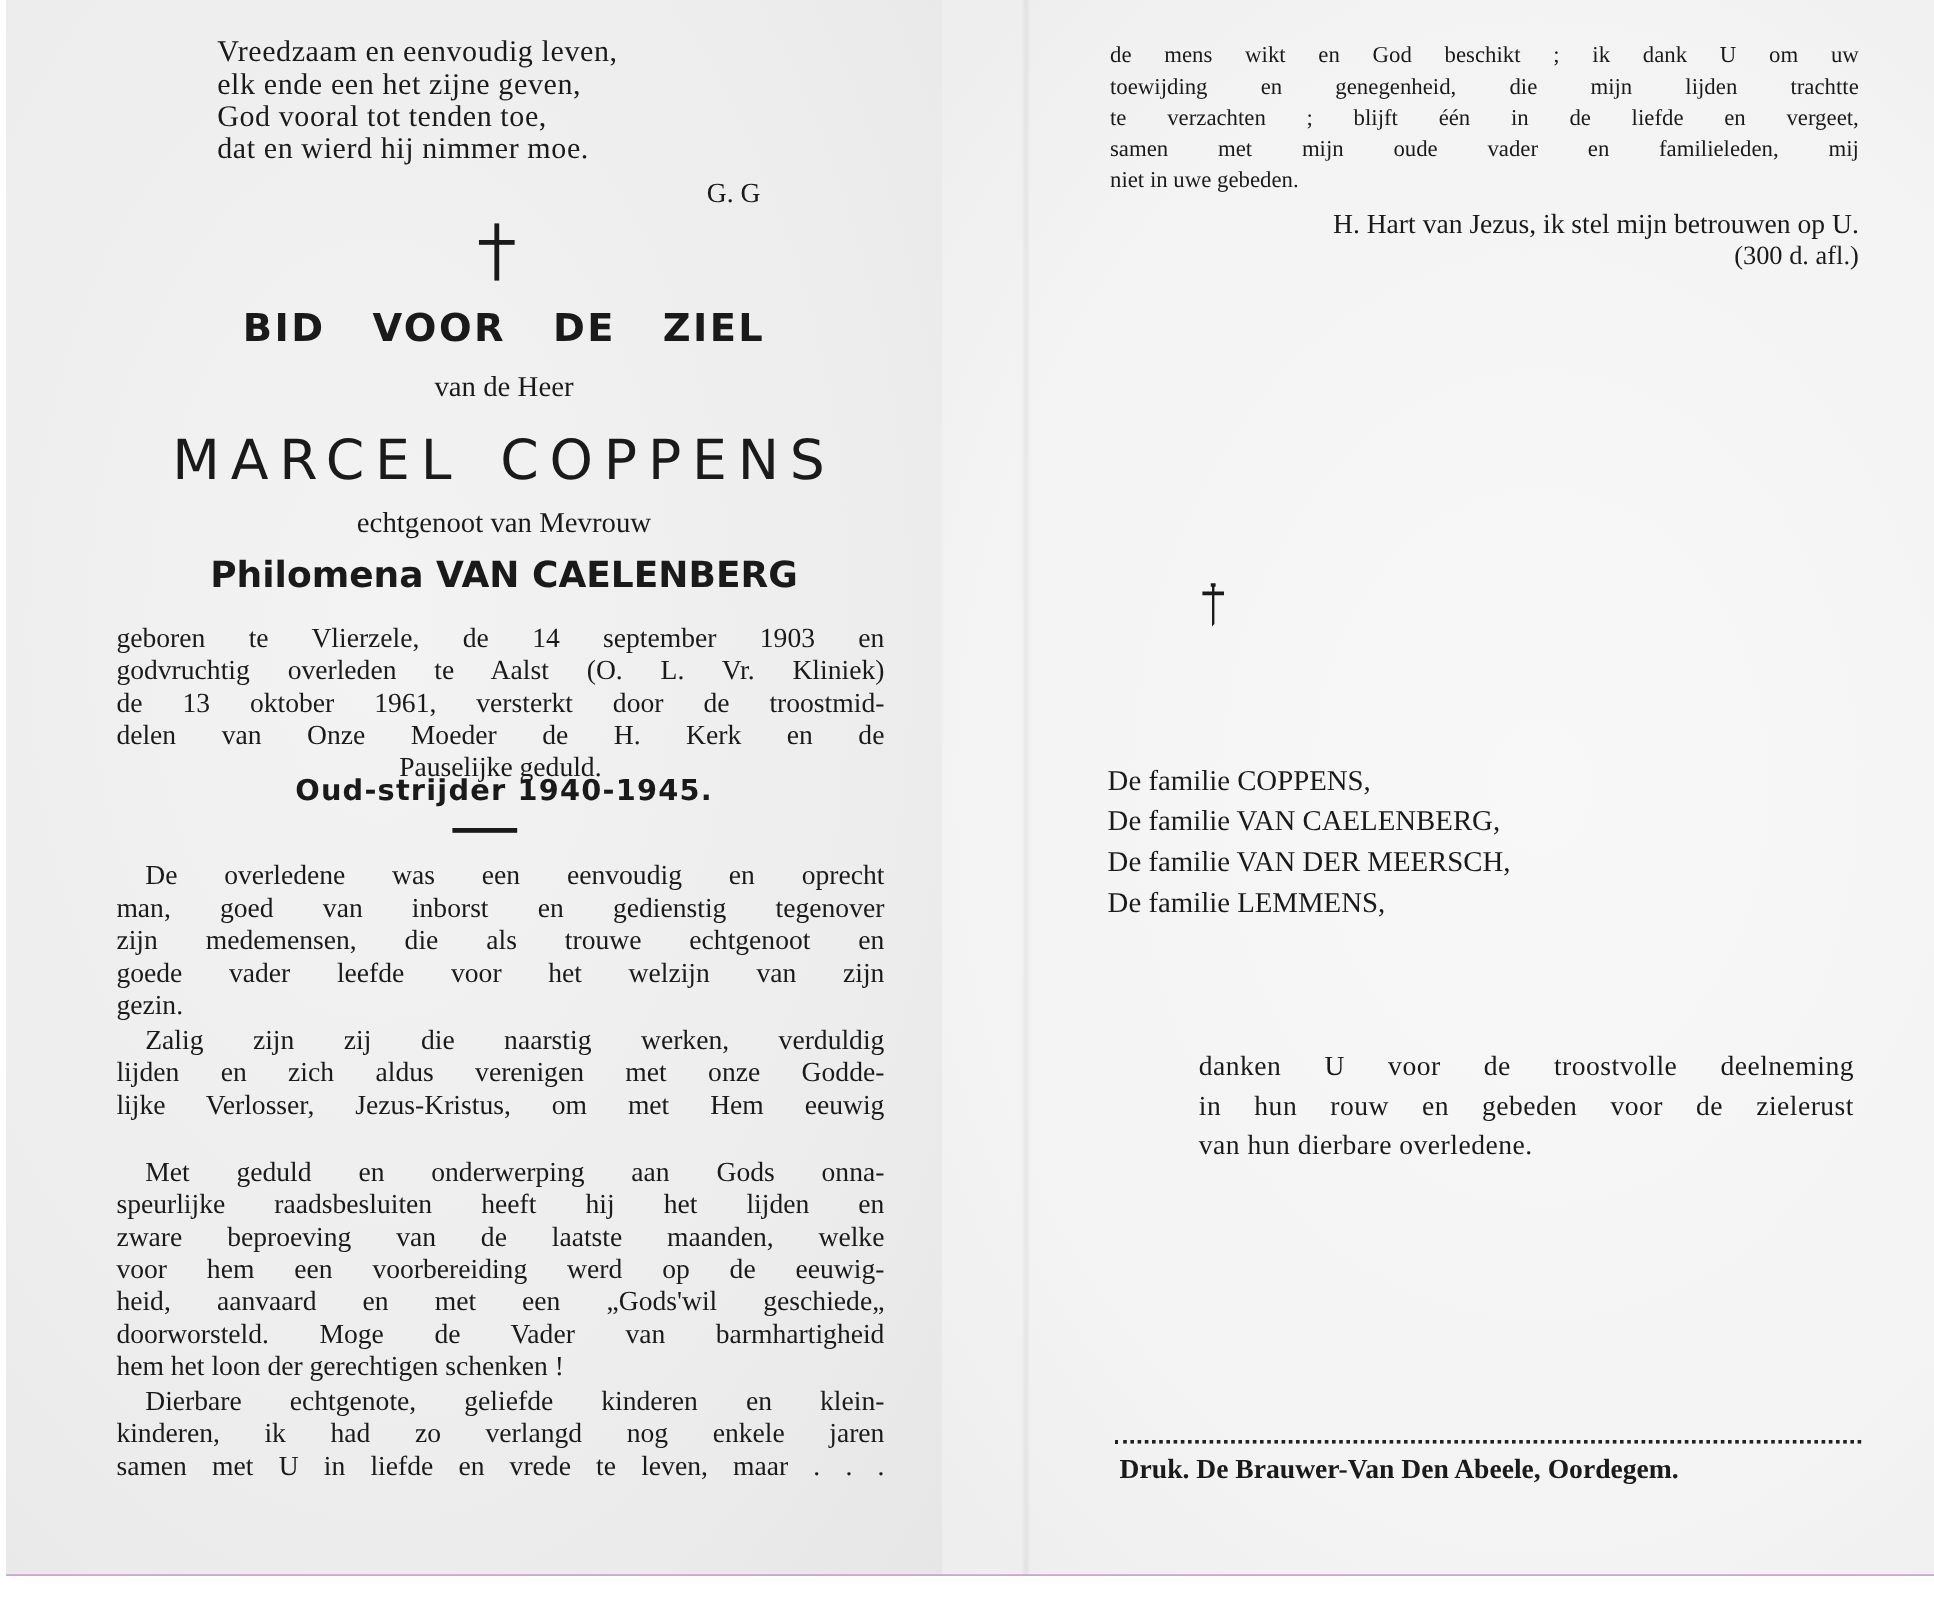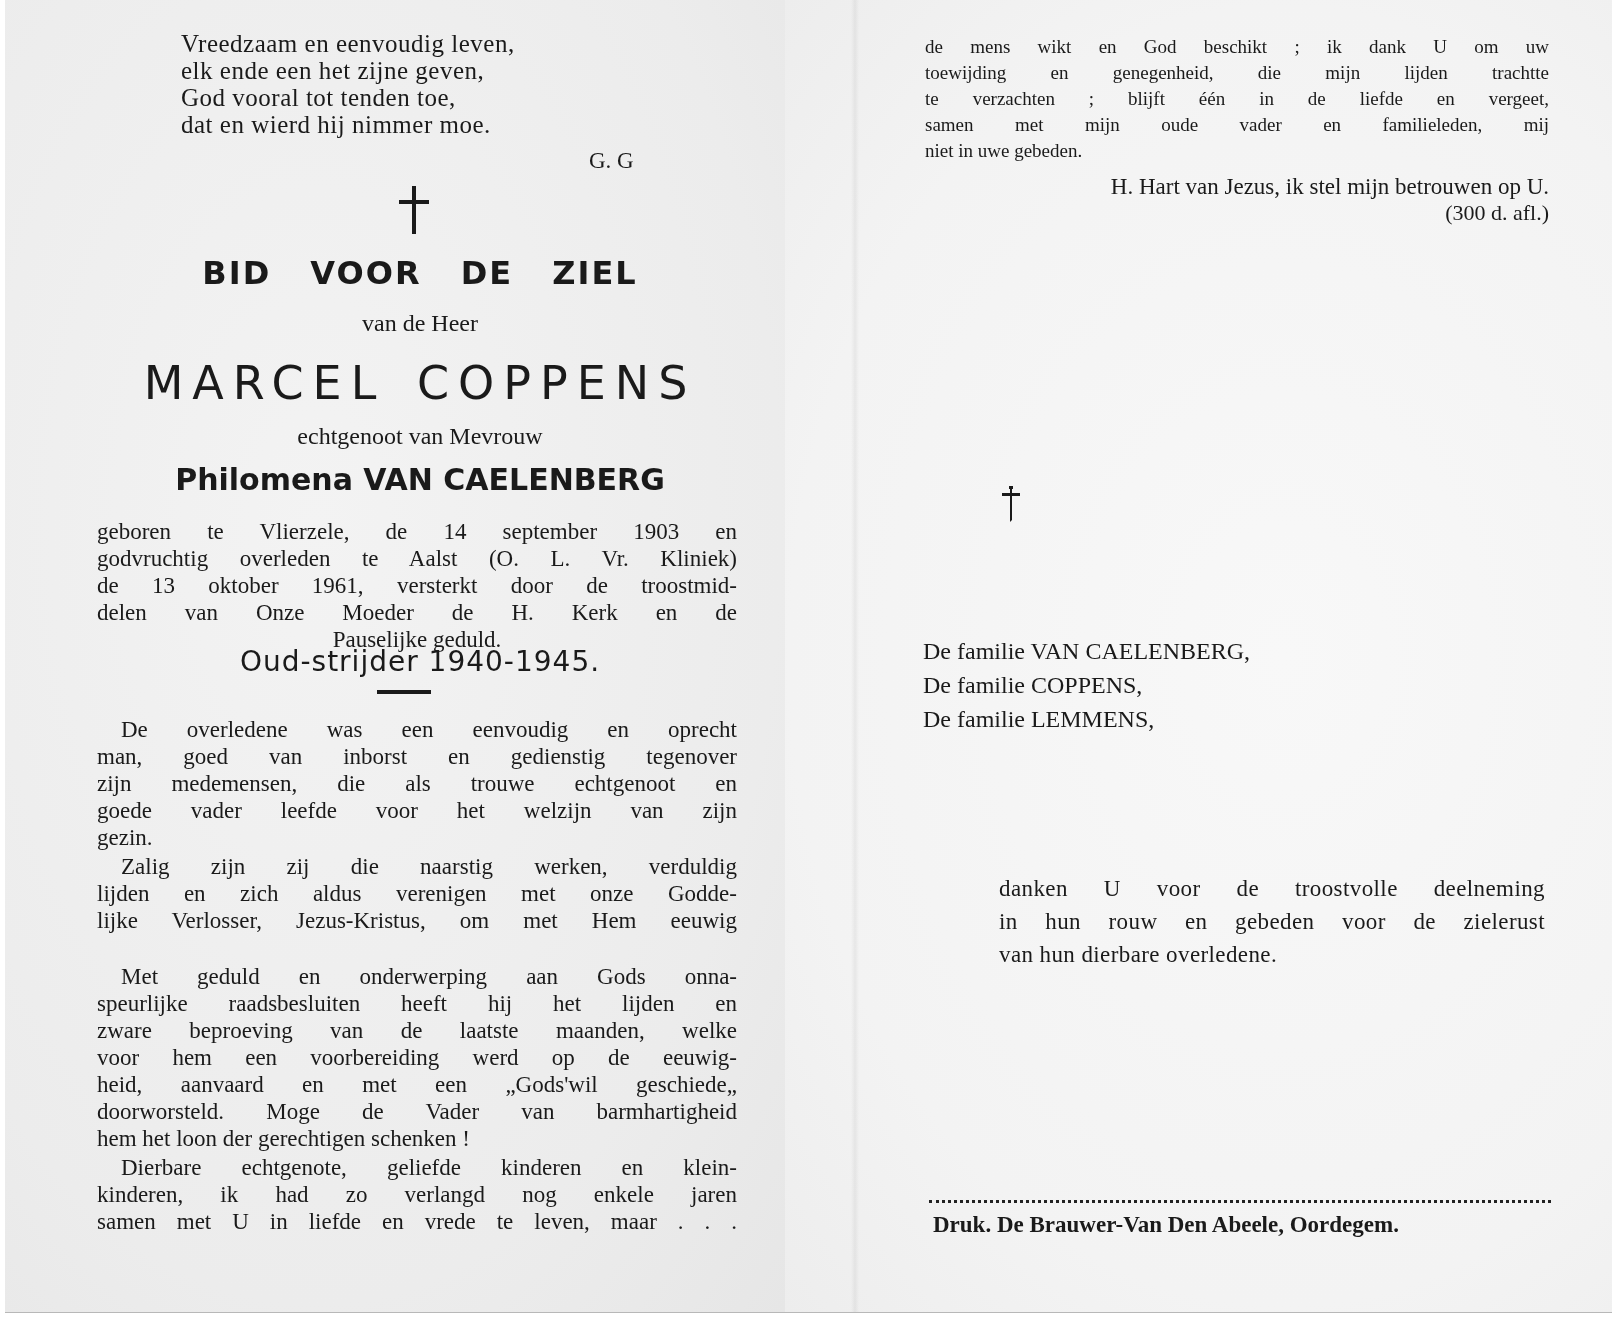--- a/index.html
+++ b/index.html
@@ -40,21 +40,21 @@
     .poem-sig { left: 584px; top: 148px; font-size: 23px; }
     .cross-top { left: 394px; top: 186px; width: 30px; height: 48px; }
     .bid { left: 0; width: 830px; text-align: center; top: 254px; font-size: 32px; font-weight: bold; letter-spacing: 2px; word-spacing: 26px; }
     .vande { left: 0; width: 830px; text-align: center; top: 310px; font-size: 24px; }
     .name { left: 0; width: 830px; text-align: center; top: 356px; font-size: 46px; letter-spacing: 9px; word-spacing: 8px; }
     .echt { left: 0; width: 830px; text-align: center; top: 423px; font-size: 24px; }
     .spouse { left: 0; width: 830px; text-align: center; top: 462px; font-size: 30px; font-weight: bold; }
     .bio { left: 92px; top: 518px; width: 640px; font-size: 23px; line-height: 27px; }
     .bio .just { text-align: justify; text-align-last: justify; display: block; }
     .bio .center { text-align: center; display: block; }
-    .veteran { left: 0; width: 830px; text-align: center; top: 645px; font-size: 28px; font-weight: normal; letter-spacing: 1px; }
+    .veteran { left: 0; width: 830px; text-align: center; top: 645px; font-size: 24px; font-weight: bold; letter-spacing: 1px; }
     .divider { left: 372px; top: 690px; width: 54px; height: 4px; background: #1a1a1a; }
     .para { left: 92px; width: 640px; font-size: 23px; line-height: 27px; }
     .para span.l { display: block; text-align: justify; text-align-last: justify; }
     .para span.last { display: block; text-align: left; }
     .para span.ind { padding-left: 24px; }
     .p1 { top: 716px; }
     .p2 { top: 853px; }
     .p3 { top: 963px; }
     .p4 { top: 1154px; }
 
@@ -150,22 +150,23 @@
   <div class="abs prayer serif">H. Hart van Jezus, ik stel mijn betrouwen op U.</div>
   <div class="abs indulgence serif">(300 d. afl.)</div>
 
   <svg class="abs cross-right" viewBox="0 0 20 38">
     <path d="M9 4 L11 4 L11 36 L9 38 Z" fill="#1a1a1a"></path>
     <path d="M1 9 L19 9 L19 12 L1 12 Z" fill="#1a1a1a"></path>
     <path d="M8 2 L12 2 L12 5 L8 5 Z" fill="#1a1a1a"></path>
   </svg>
 
   <div class="abs families serif">
+    <div class="line">De familie COPPENS,</div>
     <div class="line">De familie VAN CAELENBERG,</div>
-    <div class="line">De familie COPPENS,</div>
+    <div class="line">De familie VAN DER MEERSCH,</div>
     <div class="line">De familie LEMMENS,</div>
   </div>
 
   <div class="abs thanks serif">
     <span class="l">danken U voor de troostvolle deelneming</span>
     <span class="l">in hun rouw en gebeden voor de zielerust</span>
     <span class="last">van hun dierbare overledene.</span>
   </div>
 
   <div class="abs dotline"></div>

